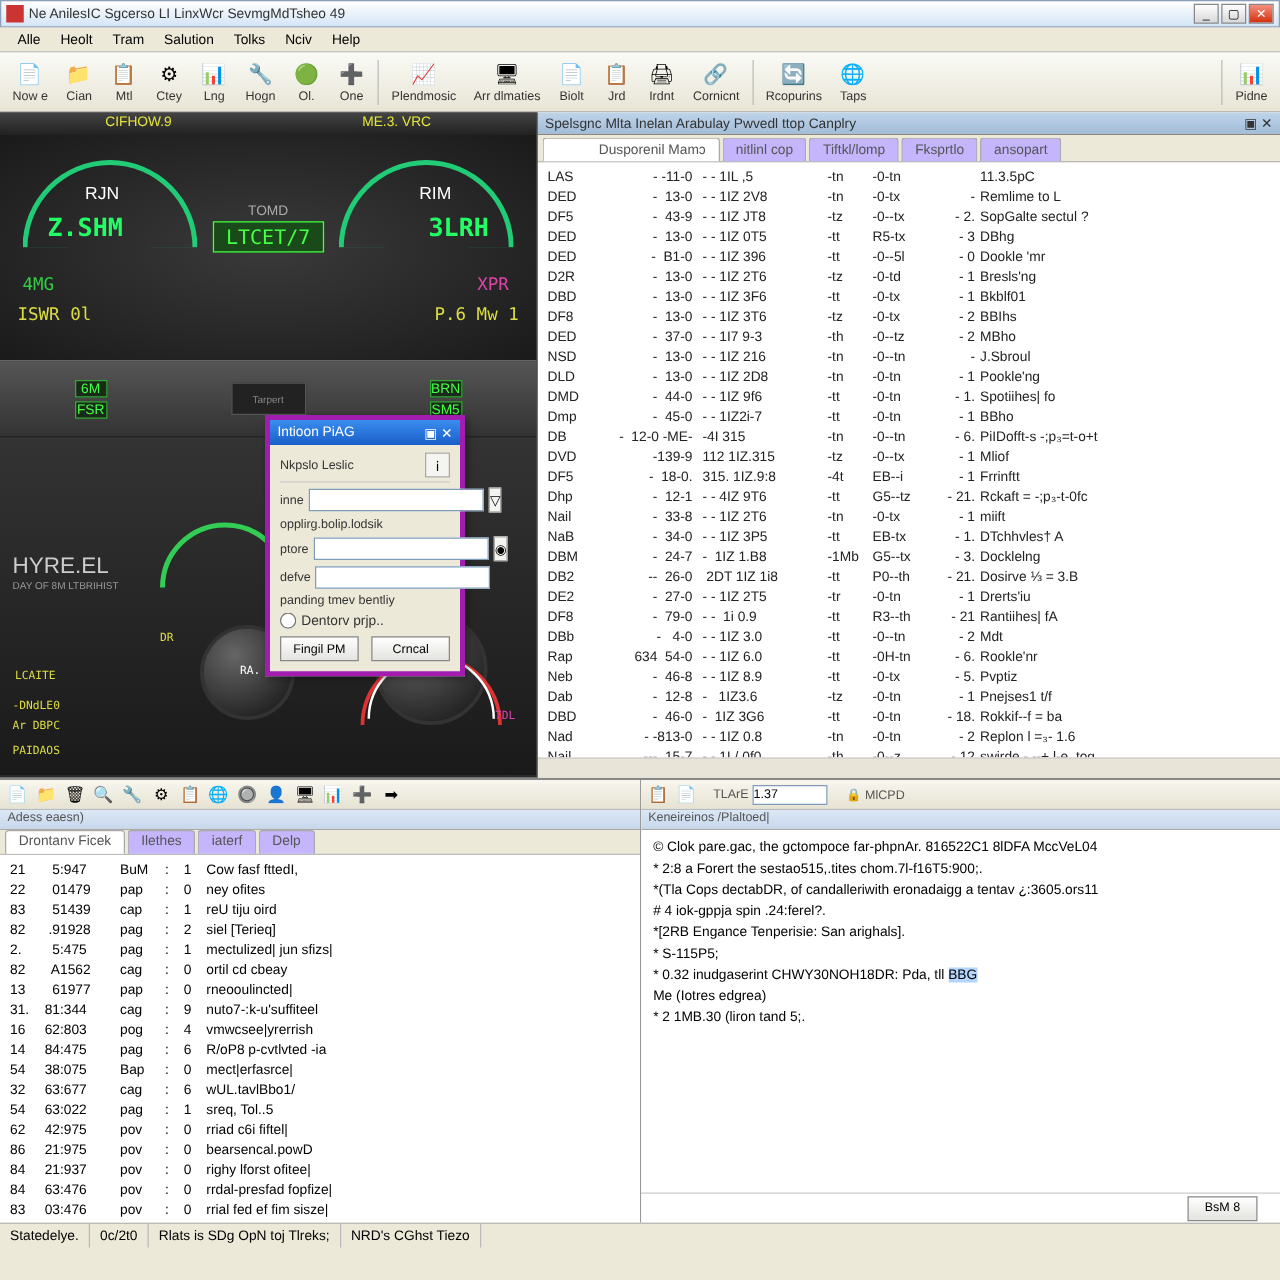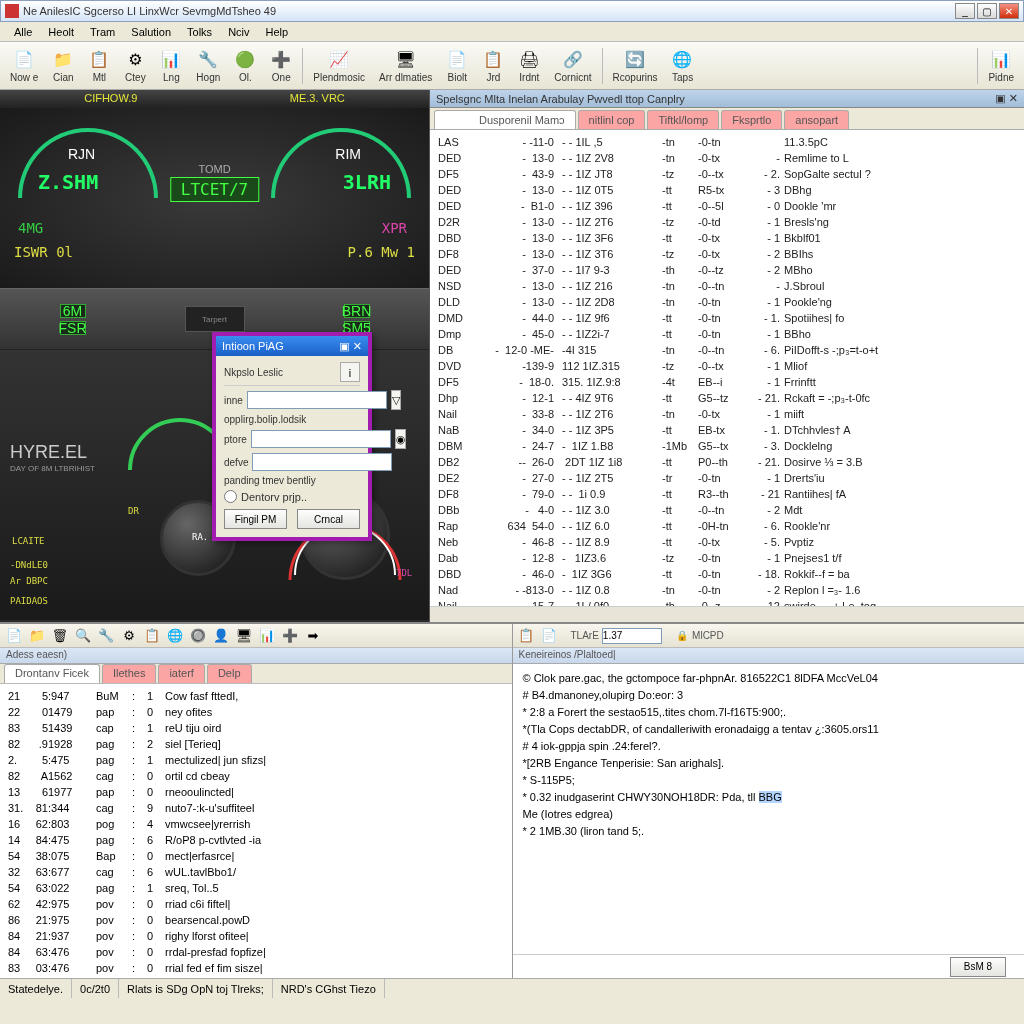--- a/index.html
+++ b/index.html
@@ -29,33 +29,33 @@
 .arc.left { left: 18px; top: 20px; }
 .arc.right { right: 18px; top: 20px; }
 .gauge-label { position: absolute; color: #fff; font-size: 14px; }
 .gauge-val { position: absolute; color: #2f6; font-family: monospace; font-size: 20px; font-weight: bold; }
 .center-lcd { position: absolute; left: 50%; top: 55px; transform: translateX(-50%); text-align: center; }
 .center-lcd .lbl { color: #aaa; font-size: 11px; }
 .center-lcd .val { color: #4f4; border: 1px solid #4f4; padding: 2px 10px; font-family: monospace; font-size: 16px; margin-top: 2px; background: #1a4a1a; }
 .side-num { position: absolute; color: #dd4; font-family: monospace; font-size: 14px; }
 .band-strip { height: 62px; background: linear-gradient(#555,#333); display: flex; align-items: center; justify-content: space-around; padding: 0 10px; border-top: 1px solid #666; border-bottom: 1px solid #222; }
 .band-col { display: flex; flex-direction: column; gap: 3px; }
-.band-box { width: 26px; height: 14px; border: 1px solid #3a3; color: #4f4; font-size: 14px; display:flex; align-items:center; justify-content:center; background:#1a2a1a; }
+.band-box { width: 26px; height: 14px; border: 1px solid #3a3; color: #4f4; font-size: 11px; display:flex; align-items:center; justify-content:center; background:#1a2a1a; }
 .lower-dash { height: 270px; background: linear-gradient(#333,#1a1a1a); position: relative; display:flex; }
 .knob-zone { flex:1; position:relative; }
 .knob { width: 76px; height: 76px; border-radius: 50%; background: radial-gradient(circle at 35% 30%, #666, #111); border: 3px solid #333; position: absolute; }
 .hyrel { position: absolute; left: 10px; top: 92px; color: #ccc; font-size: 18px; font-family: Arial; }
 .hyrel-sub { position: absolute; left: 10px; top: 114px; color: #999; font-size: 8px; }
 .tiny-label { position: absolute; color: #dd4; font-size: 9px; font-family: monospace; }
 .slot { position:absolute; width:44px; height:22px; background:#222; border:1px solid #555; color:#888; font-size:8px; display:flex; align-items:center; justify-content:center; }
 
 .right-pane { flex: 1; display: flex; flex-direction: column; background: #fff; }
 .right-header { height: 18px; background: linear-gradient(#bfd4ea,#a2bdd8); border-bottom: 1px solid #888; padding: 2px 6px; color: #333; font-size: 10px; display:flex; align-items:center; }
 .tab-row { height: 22px; background: #ece9d8; display: flex; align-items: flex-end; gap: 0; padding-left: 4px; border-bottom: 1px solid #aaa; font-size:10px; }
-.tab { padding: 3px 10px; background: #fca5a5; border: 1px solid #aaa; border-bottom: none; border-radius: 3px 3px 0 0; margin-right: 2px; color:#555; }
+.tab { padding: 3px 10px; background: #c4b5fd; border: 1px solid #aaa; border-bottom: none; border-radius: 3px 3px 0 0; margin-right: 2px; color:#555; }
 .tab.active { background: #fff; padding-left: 44px; }
 .log { flex: 1; overflow: hidden; font-family: "Courier New", monospace; font-size: 12px; line-height: 16px; padding: 4px 8px; white-space: pre; color: #222; background:#fff; }
 .log .row { display:flex; }
 .log .c1 { width: 40px; }
 .log .c2 { width: 84px; text-align:right; padding-right:8px;}
 .log .c3 { width: 100px; }
 .log .c4 { width: 36px; }
 .log .c5 { width: 60px; }
 .log .c6 { width: 26px; text-align:right; padding-right:4px; }
 .log .c7 { flex:1; }
@@ -293,21 +293,20 @@
     <div class="mini-toolbar">
       <span class="mini-btn">📋</span>
       <span class="mini-btn">📄</span>
       <span style="margin-left:8px;font-size:10px;color:#555">TLArE</span>
       <input type="text" style="width: 60px; height: 16px; border: 1px solid rgb(127, 157, 185); font-size: 10px;" value="1.37">
       <span style="margin-left:12px;font-size:10px;color:#555">🔒 MlCPD</span>
     </div>
     <div class="panel-title">Keneireinos /Plaltoed|</div>
     <div class="msg-body" id="lrbody">
         <div>© Clok pare.gac, the gctompoce far-phpnAr. 816522C1 8lDFA MccVeL04</div>
-        <div># B4.dmanoney,olupirg Do:eor: 3</div>
         <div>* 2:8 a Forert the sestao515,.tites chom.7l-f16T5:900;.</div>
         <div>*(Tla Cops dectabDR, of candalleriwith eronadaigg a tentav ¿:3605.ors11</div>
         <div># 4 iok-gppja spin .24:ferel?.</div>
         <div>*[2RB Engance Tenperisie: San arighals].</div>
         <div>* S-115P5;</div>
         <div>* 0.32 inudgaserint CHWY30NOH18DR: Pda, tll <span class="hl">BBG</span></div>
         <div>Me (Iotres edgrea)</div>
         <div>* 2 1MB.30 (liron tand 5;.</div>
       </div>
     <div style="height:24px;border-top:1px solid #ccc;display:flex;justify-content:flex-end;align-items:center;padding:0 18px">

